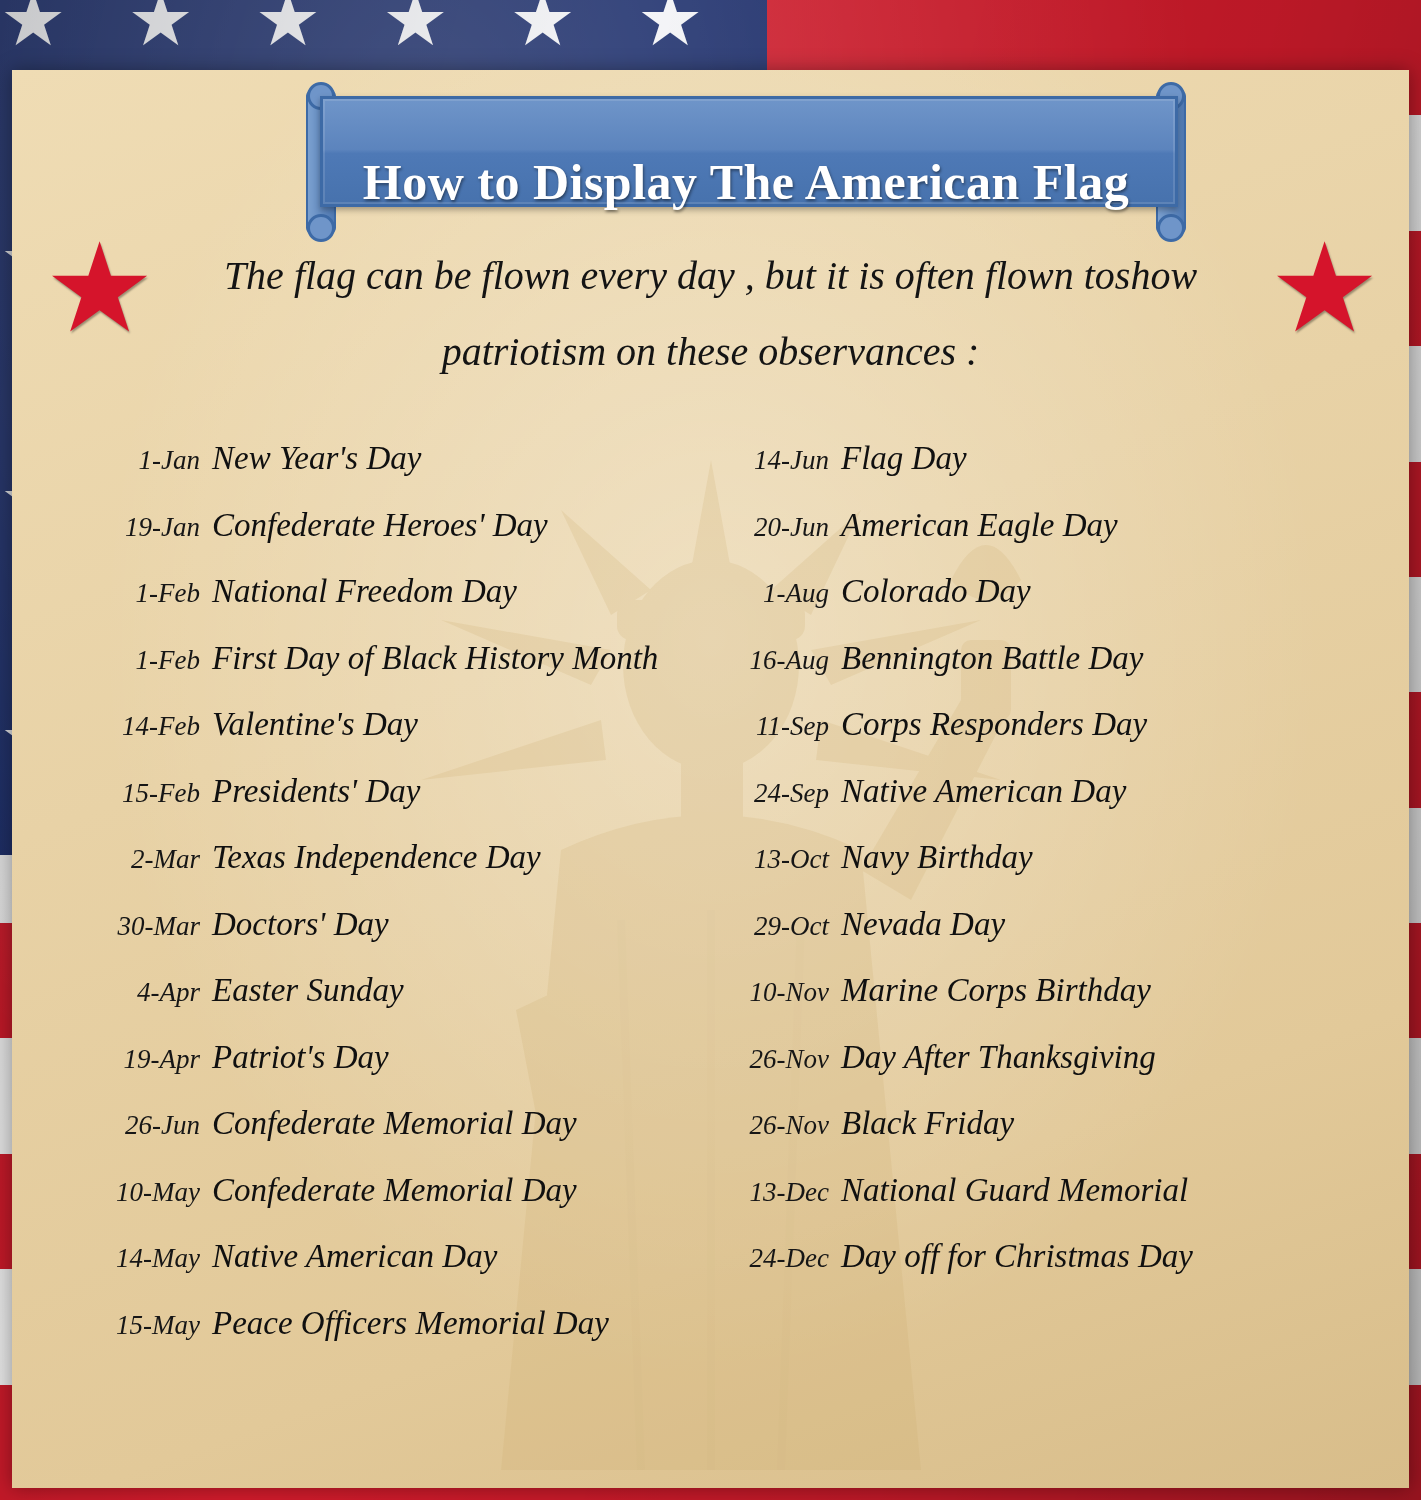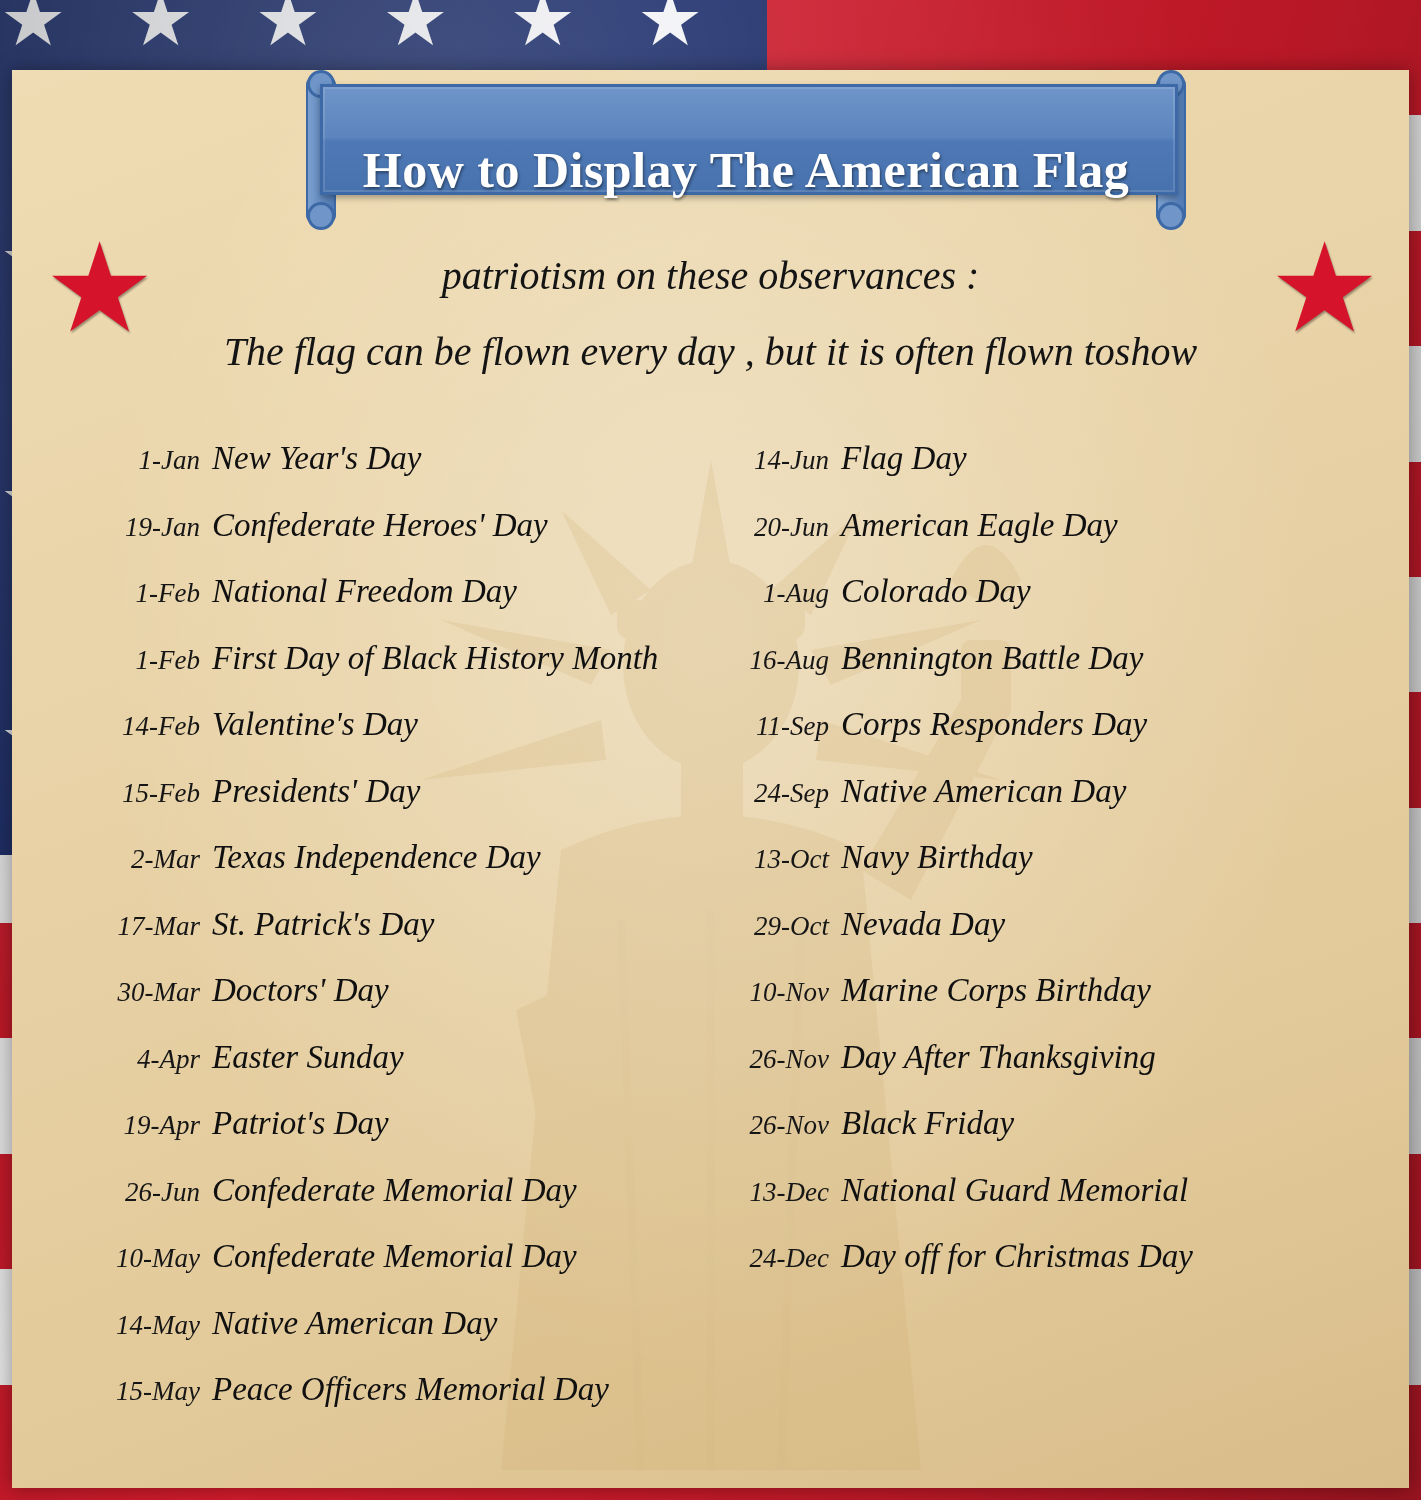--- a/index.html
+++ b/index.html
@@ -71,21 +71,21 @@
     width: 900px;
     height: 1020px;
     opacity: .22;
     pointer-events: none;
   }
 
   
   #banner {
     position: absolute;
     left: 290px;
-    top: 14px;
+    top: 26px;
     width: 888px;
     height: 120px;
   }
   #banner-plate {
     position: absolute;
     left: 18px;
     top: 0;
     width: 852px;
     height: 105px;
     background: linear-gradient(180deg, #6f95c9 0%, #5c84bd 48%, #4e79b6 52%, #4772ad 100%);
@@ -304,22 +304,22 @@
       <div class="scroll-curl" style="right:-1px;bottom:-10px;"></div>
     </div>
     <div id="banner-plate"></div>
     <h1 id="banner-title">How to Display The American Flag</h1>
   </div>
 
   <div id="subtitle-row">
     <div class="big-star left">★</div>
     <div class="big-star right">★</div>
     <div id="subtitle">
+      <div>The flag can be flown every day , but it is often flown toshow</div>
       <div>patriotism on these observances :</div>
-      <div>The flag can be flown every day , but it is often flown toshow</div>
     </div>
   </div>
 
   <div id="columns">
     <div class="col" id="col-left">
         <div class="obs-row">
           <span class="obs-date">1-Jan</span>
           <span class="obs-name">New Year's Day</span>
         </div>
         <div class="obs-row">
@@ -340,24 +340,20 @@
         </div>
         <div class="obs-row">
           <span class="obs-date">15-Feb</span>
           <span class="obs-name">Presidents' Day</span>
         </div>
         <div class="obs-row">
           <span class="obs-date">2-Mar</span>
           <span class="obs-name">Texas Independence Day</span>
         </div>
         <div class="obs-row">
-          <span class="obs-date">17-Mar</span>
-          <span class="obs-name">St. Patrick's Day</span>
-        </div>
-        <div class="obs-row">
           <span class="obs-date">30-Mar</span>
           <span class="obs-name">Doctors' Day</span>
         </div>
         <div class="obs-row">
           <span class="obs-date">4-Apr</span>
           <span class="obs-name">Easter Sunday</span>
         </div>
         <div class="obs-row">
           <span class="obs-date">19-Apr</span>
           <span class="obs-name">Patriot's Day</span>

